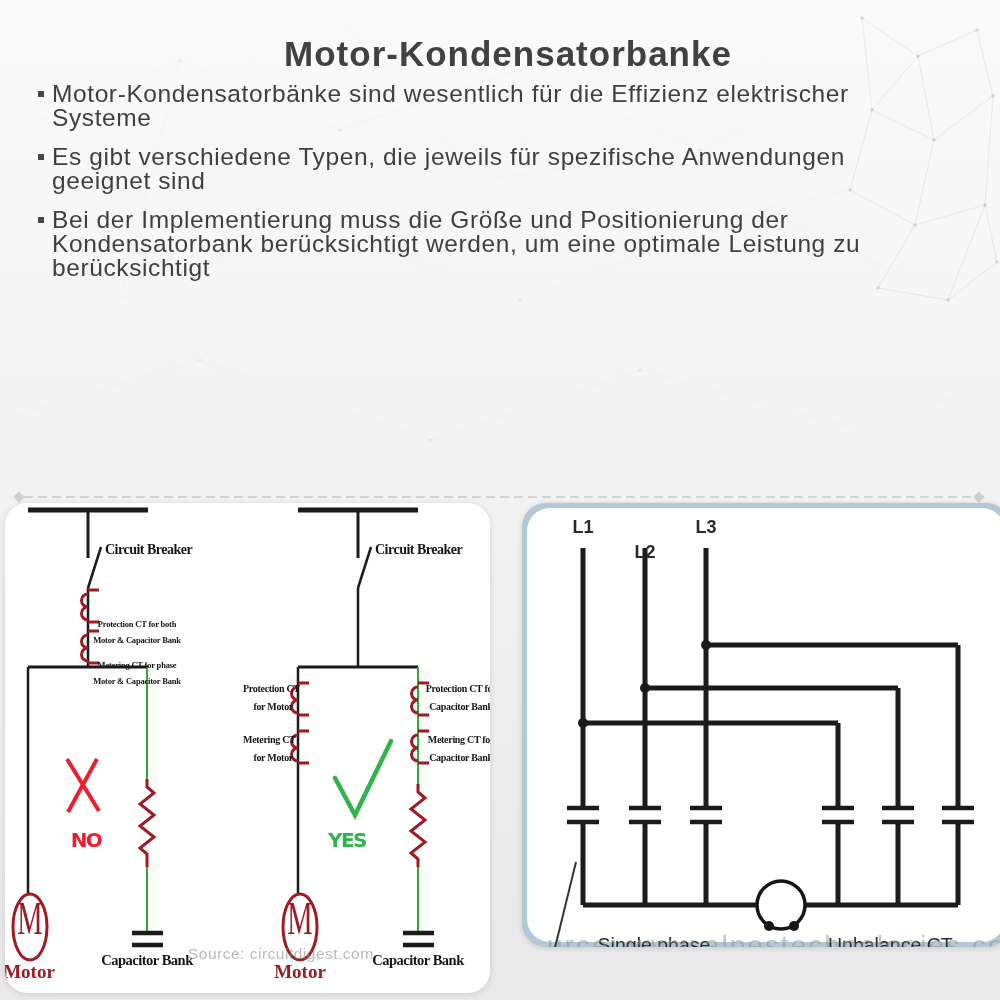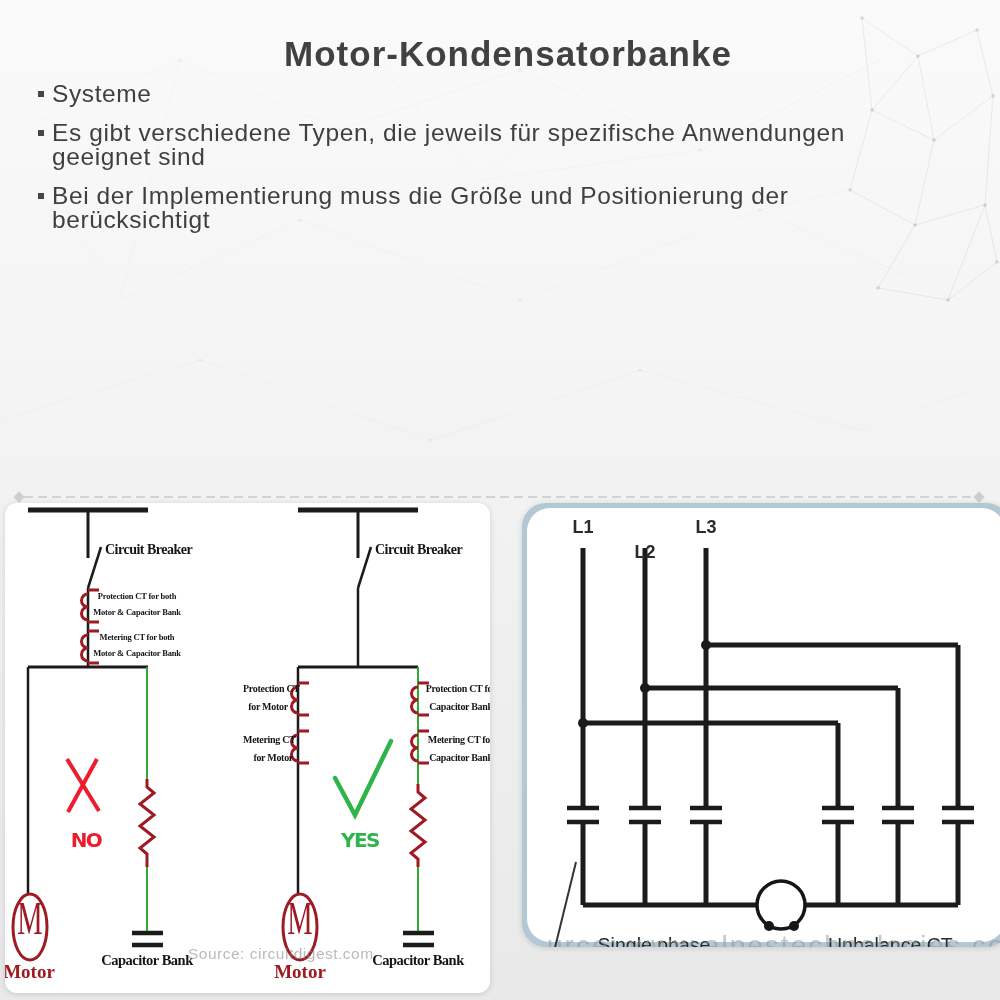--- a/index.html
+++ b/index.html
@@ -8,30 +8,30 @@
         font-family:"Liberation Sans",sans-serif;}
   .mesh{position:absolute;left:0;top:0;pointer-events:none;}
   .slide-title{position:absolute;left:0;top:27px;width:1000px;text-align:center;margin:8px;
         font-size:35px;font-weight:600;letter-spacing:1px;color:#414141;line-height:38px;}
   .bullets{position:absolute;left:38px;top:82px;width:910px;list-style:none;margin:0;padding:0;}
   .bullets li{position:relative;padding-left:14px;margin-bottom:15px;}
   .bullets li::before{content:"";position:absolute;left:0;top:9px;width:6px;height:6px;background:#464646;}
   .bline{display:block;font-size:24.5px;line-height:24px;letter-spacing:0.6px;color:#3f3f3f;font-weight:500;}
   .divider{position:absolute;left:0;top:491px;}
   .card{position:absolute;overflow:hidden;}
-  .card-left{left:5px;top:503px;width:485px;height:490px;background:#fff;border-radius:12px;
+  .card-left{left:5px;top:503px;width:485px;height:490px;background:#fff;border-radius:22px;
         box-shadow:0 1px 6px rgba(0,0,0,.14);}
   .card-right{left:522px;top:503px;width:488px;height:444px;background:#b3c8d5;border-radius:24px;
         box-shadow:0 1px 6px rgba(0,0,0,.14);}
   .card-right .inner{position:absolute;left:5px;top:5px;right:5px;bottom:5px;background:#fff;border-radius:23px;}
   .card svg{position:absolute;left:0;top:0;}
   .lbl{position:absolute;}
   .serifb{font-family:"Liberation Serif",serif;font-weight:bold;color:#151515;}
   .breaker-lbl{font-size:14px;letter-spacing:-0.5px;white-space:nowrap;}
-  .ctsmall{font-size:8.5px;line-height:16px;letter-spacing:-0.2px;text-align:center;white-space:nowrap;}
+  .ctsmall{font-size:8.5px;line-height:16px;letter-spacing:-0.2px;text-align:center;white-space:nowrap;margin-top:28px;}
   .ctmed{font-size:10px;line-height:18px;letter-spacing:-0.3px;white-space:nowrap;}
   .capbank{font-size:14.5px;letter-spacing:-0.5px;text-align:center;white-space:nowrap;}
   .motorlbl{font-size:19px;color:#9e1b23;text-align:center;white-space:nowrap;}
   .msym{font-family:"Liberation Serif",serif;color:#9e1b23;font-size:30px;text-align:center;
         transform:scale(0.95,1.55);transform-origin:center;}
   .verdict-no{font-family:"DejaVu Sans",sans-serif;font-weight:bold;font-size:20px;letter-spacing:-1.5px;
         color:#ed1c2e;text-align:center;}
   .verdict-yes{font-family:"DejaVu Sans",sans-serif;font-weight:bold;font-size:20px;letter-spacing:-1.5px;
         color:#2eb44a;text-align:center;}
   .phase{font-size:18px;font-weight:bold;color:#2b2b2b;text-align:center;width:36px;}
@@ -80,28 +80,30 @@
         <circle cx="200" cy="360" r="1.6"></circle>
         <circle cx="430" cy="440" r="1.6"></circle>
       <circle cx="640" cy="370" r="1.6"></circle>
     </g>
   </svg>
 
   <h1 class="slide-title">Motor-Kondensatorbanke</h1>
 
   <ul class="bullets">
     <li>
+      <span class="bline">Motor-Kondensatorbänke sind wesentlich für die Effizienz elektrischer</span>
       <span class="bline">Systeme</span>
     </li>
     <li>
       <span class="bline">Es gibt verschiedene Typen, die jeweils für spezifische Anwendungen</span>
       <span class="bline">geeignet sind</span>
     </li>
     <li>
       <span class="bline">Bei der Implementierung muss die Größe und Positionierung der</span>
+      <span class="bline">Kondensatorbank berücksichtigt werden, um eine optimale Leistung zu</span>
       <span class="bline">berücksichtigt</span>
     </li>
   </ul>
 
   <svg class="divider" width="1000" height="14">
     <line x1="24" y1="6" x2="976" y2="6" stroke="#c9c9c9" stroke-width="1.6" stroke-dasharray="9 5"></line>
     <rect x="15" y="2" width="8" height="8" fill="#cfcfcf" transform="rotate(45 19 6)"></rect>
     <rect x="975" y="2" width="8" height="8" fill="#cfcfcf" transform="rotate(45 979 6)"></rect>
   </svg>
 
@@ -143,46 +145,46 @@
       <line x1="398" y1="442" x2="429" y2="442" stroke="#1b1b1b" stroke-width="4.5"></line>
       <ellipse cx="295" cy="424" rx="17" ry="33" fill="#ffffff" stroke="#9e1b23" stroke-width="3"></ellipse>
     </svg>
 
     <div class="lbl serifb breaker-lbl" style="left:100px;top:39px;">Circuit Breaker</div>
     <div class="lbl serifb ctsmall" style="left:86px;top:85px;width:92px;">
       <span style="display:block">Protection CT for both</span>
       <span style="display:block">Motor &amp; Capacitor Bank</span>
     </div>
     <div class="lbl serifb ctsmall" style="left:86px;top:126px;width:92px;">
-      <span style="display:block">Metering CT for both</span>
+      <span style="display:block">Metering CT for phase</span>
       <span style="display:block">Motor &amp; Capacitor Bank</span>
     </div>
     <div class="lbl verdict-no" style="left:58px;top:325px;width:46px;">NO</div>
     <div class="lbl msym" style="left:0px;top:398px;width:50px;">M</div>
     <div class="lbl serifb motorlbl" style="left:-4px;top:458px;width:56px;">Motor</div>
     <div class="lbl serifb capbank" style="left:92px;top:449px;width:100px;">Capacitor Bank</div>
 
     <div class="lbl serifb breaker-lbl" style="left:370px;top:39px;">Circuit Breaker</div>
-    <div class="lbl serifb ctmed" style="left:238px;top:177px;width:50px;text-align:center;">
+    <div class="lbl serifb ctmed" style="left:238px;top:177px;width:50px;text-align:right;">
       <span style="display:block">Protection CT</span>
       <span style="display:block">for Motor</span>
     </div>
     <div class="lbl serifb ctmed" style="left:238px;top:228px;width:50px;text-align:right;">
       <span style="display:block">Metering CT</span>
       <span style="display:block">for Motor</span>
     </div>
     <div class="lbl serifb ctmed" style="left:420px;top:177px;width:72px;text-align:center;">
       <span style="display:block">Protection CT for</span>
       <span style="display:block">Capacitor Bank</span>
     </div>
     <div class="lbl serifb ctmed" style="left:420px;top:228px;width:72px;text-align:center;">
       <span style="display:block">Metering CT for</span>
       <span style="display:block">Capacitor Bank</span>
     </div>
-    <div class="lbl verdict-yes" style="left:333px;top:325px;width:44px;">YES</div>
+    <div class="lbl verdict-yes" style="left:320px;top:325px;width:44px;">YES</div>
     <div class="lbl msym" style="left:270px;top:398px;width:50px;">M</div>
     <div class="lbl serifb motorlbl" style="left:267px;top:458px;width:56px;">Motor</div>
     <div class="lbl serifb capbank" style="left:363px;top:449px;width:100px;">Capacitor Bank</div>
 
     <div class="lbl wm-left" style="left:163px;top:442px;">Source: circuitdigest.com</div>
   </div>
 
   <div class="card card-right">
     <div class="inner"></div>
     <svg width="488" height="495" viewBox="0 0 488 495">

